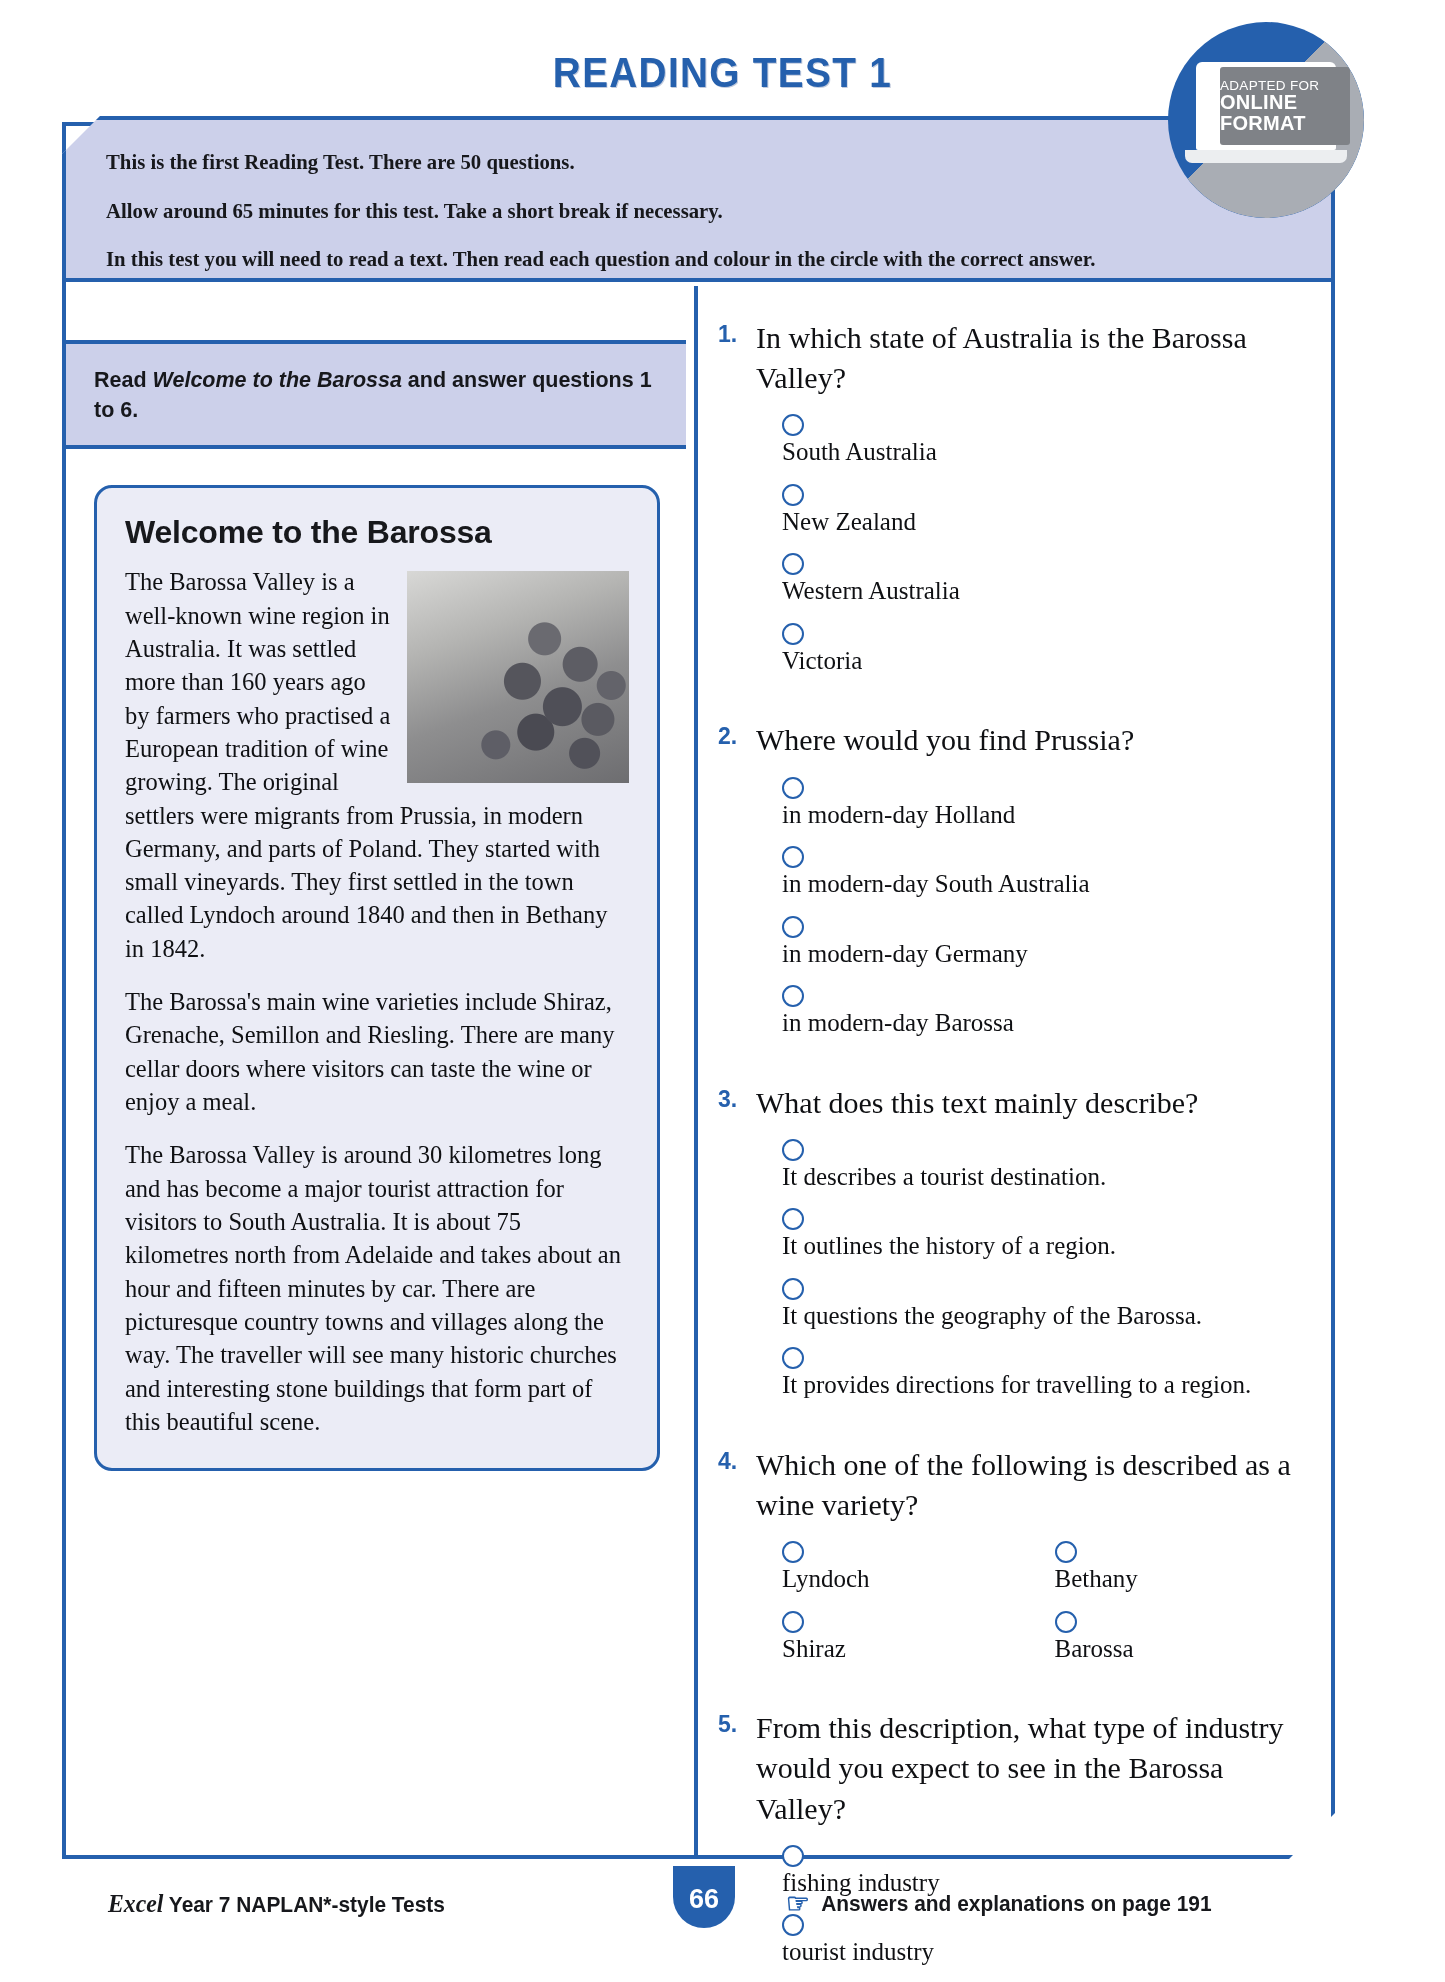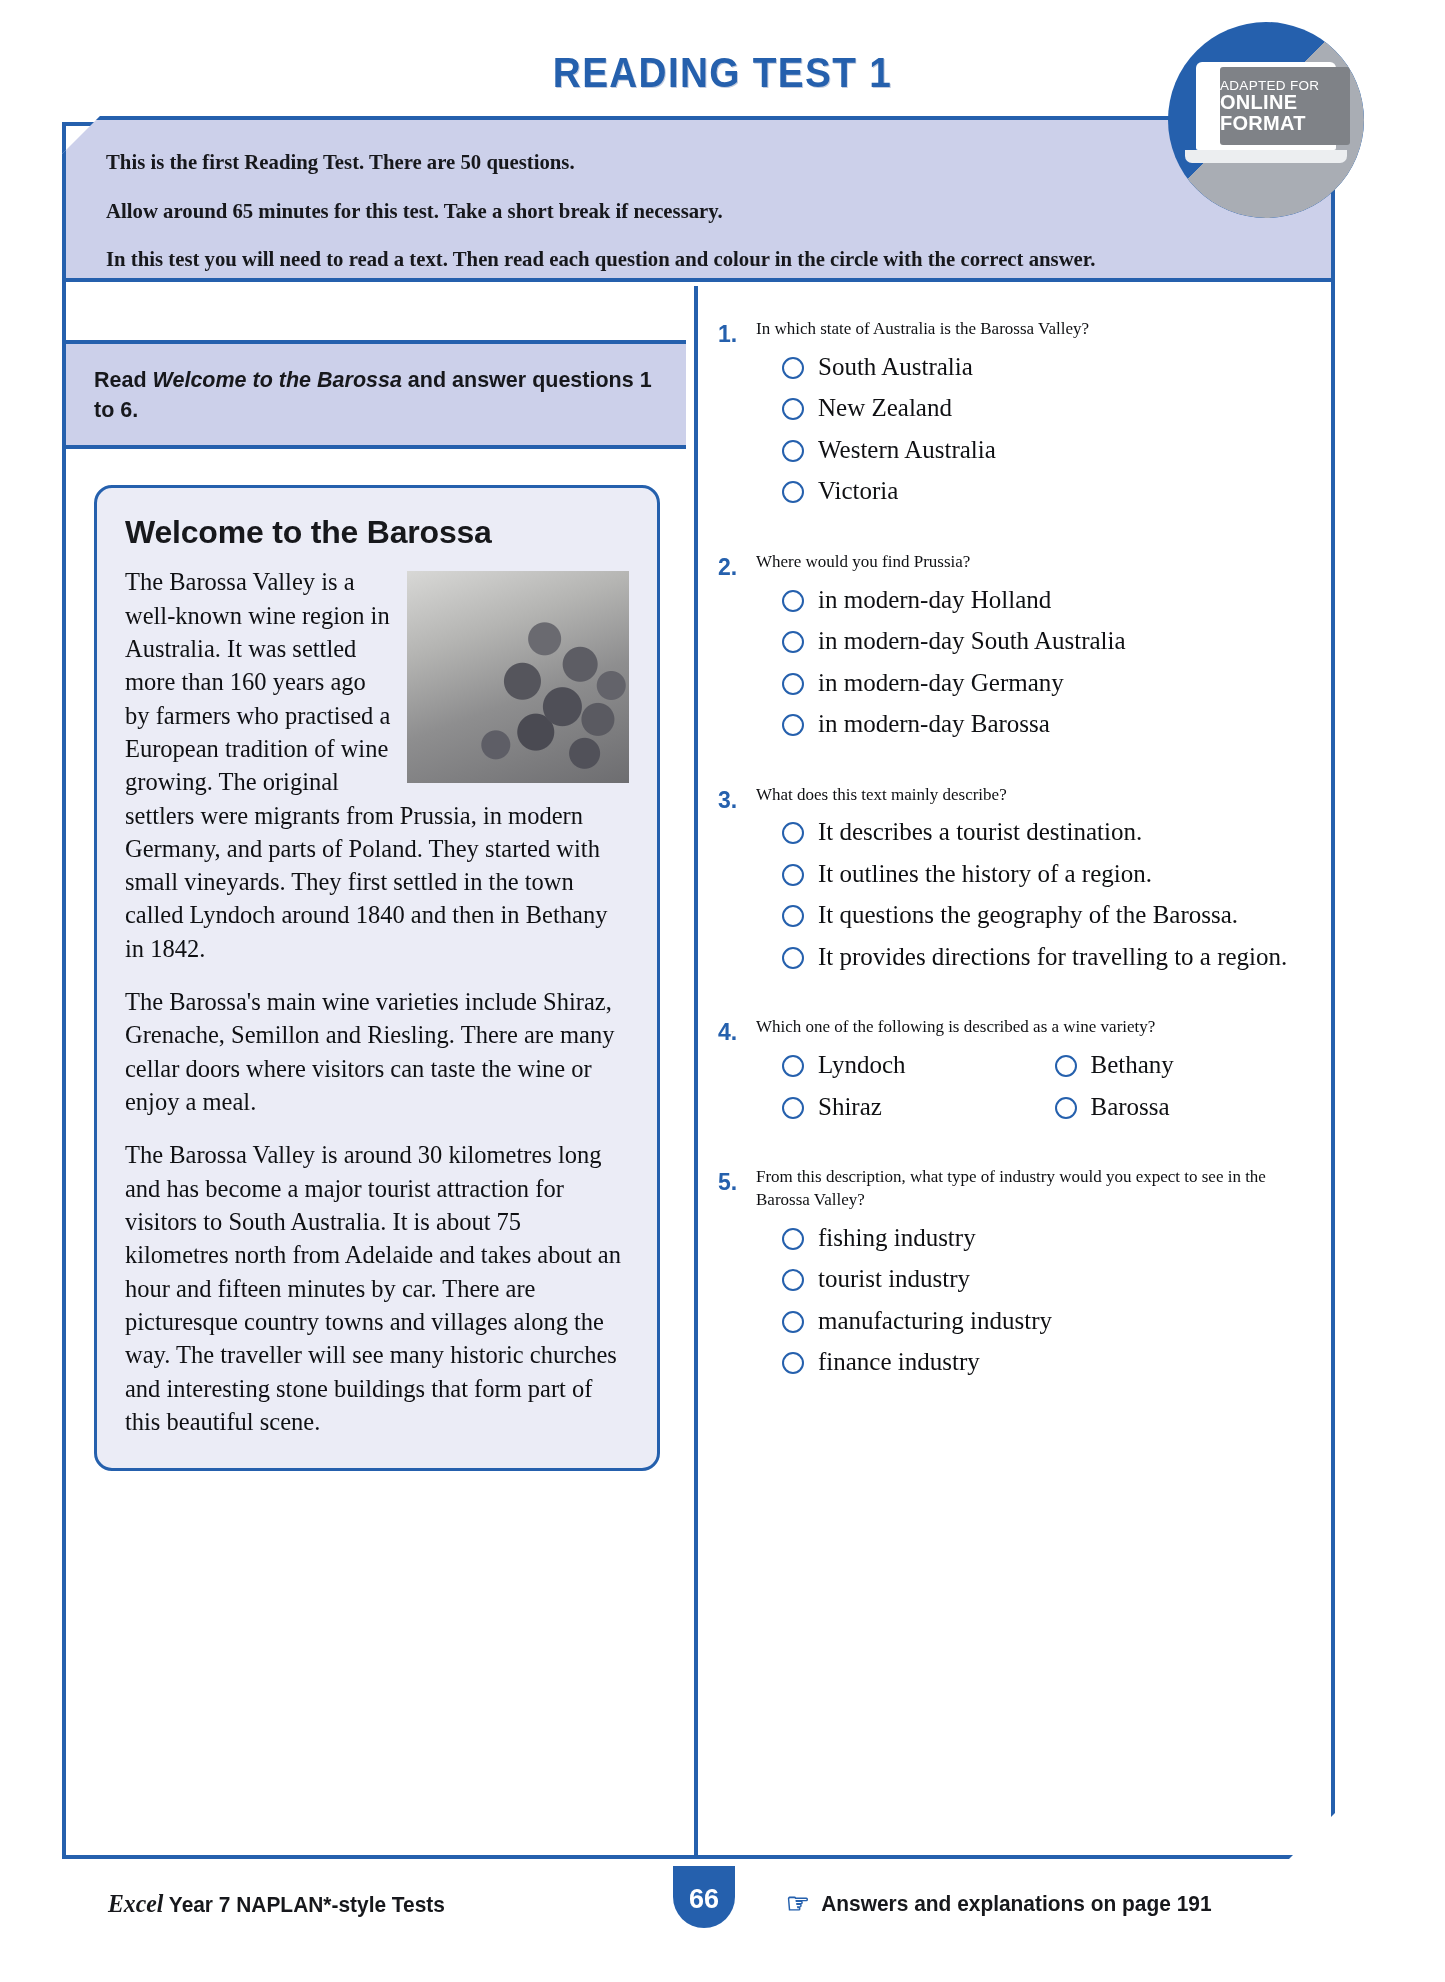--- a/index.html
+++ b/index.html
@@ -220,34 +220,35 @@
     font-weight: bold;
     font-size: 23px;
     color: #2560ad;
     width: 38px;
     flex: 0 0 38px;
     padding-top: 3px;
   }
   .q-body { flex: 1; }
   .q-text {
     font-family: "Liberation Serif", serif;
-    font-size: 17px;
+    font-size: 30px;
     line-height: 1.34;
     color: #0f1013;
     margin-bottom: 10px;
   }
   .options { padding-left: 26px; }
   .option {
     display: flex;
     align-items: flex-start;
     margin-bottom: 9px;
     font-family: "Liberation Serif", serif;
     font-size: 25px;
     line-height: 1.3;
     color: #0f1013;
+    flex-direction: column;
   }
   .bubble {
     flex: 0 0 auto;
     width: 22px;
     height: 22px;
     border: 2.6px solid #2560ad;
     border-radius: 50%;
     margin: 6px 14px 0 0;
     background: #ffffff;
   }

